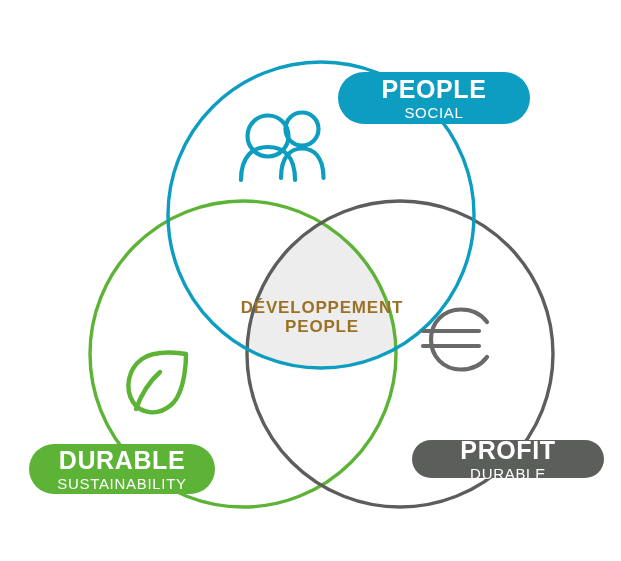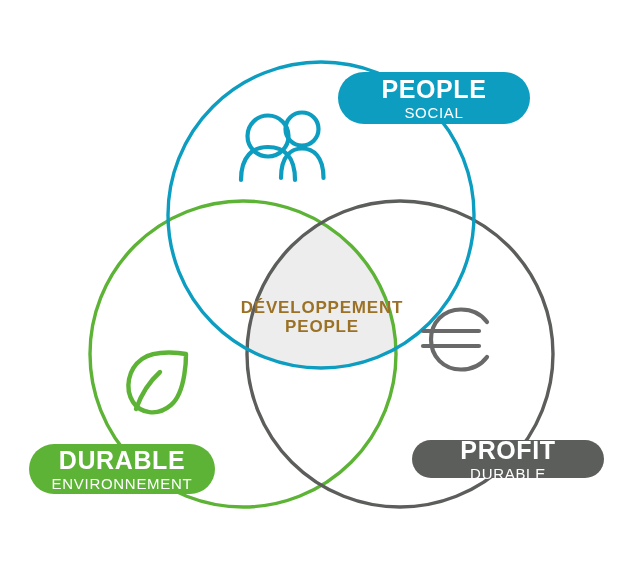--- a/index.html
+++ b/index.html
@@ -158,21 +158,21 @@
     </g>
   </svg>
 
   <div class="badge" id="badge-people" style="background:#0d9dc0;">
     <span class="badge-title">PEOPLE</span>
     <span class="badge-sub">SOCIAL</span>
   </div>
 
   <div class="badge" id="badge-planet" style="background:#5cb335;">
     <span class="badge-title">DURABLE</span>
-    <span class="badge-sub">ENVIRONNEMENT</span>
+    <span class="badge-sub">SUSTAINABILITY</span>
   </div>
 
   <div class="badge" id="badge-profit" style="background:#5c5e5b;">
     <span class="badge-title">PROFIT</span>
     <span class="badge-sub">DURABLE</span>
   </div>
 
   <div id="center-label">
     <span class="center-fr">DÉVELOPPEMENT</span>
     <span class="center-fr">PEOPLE</span>

